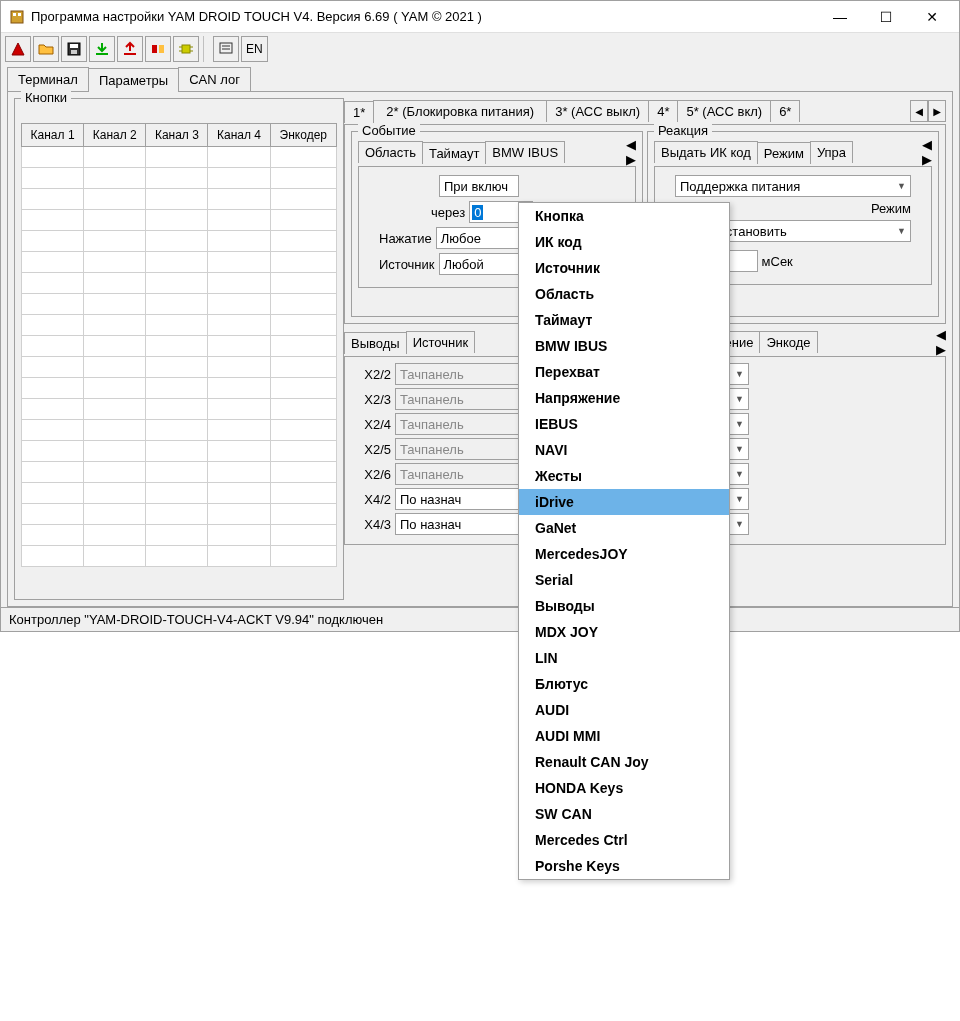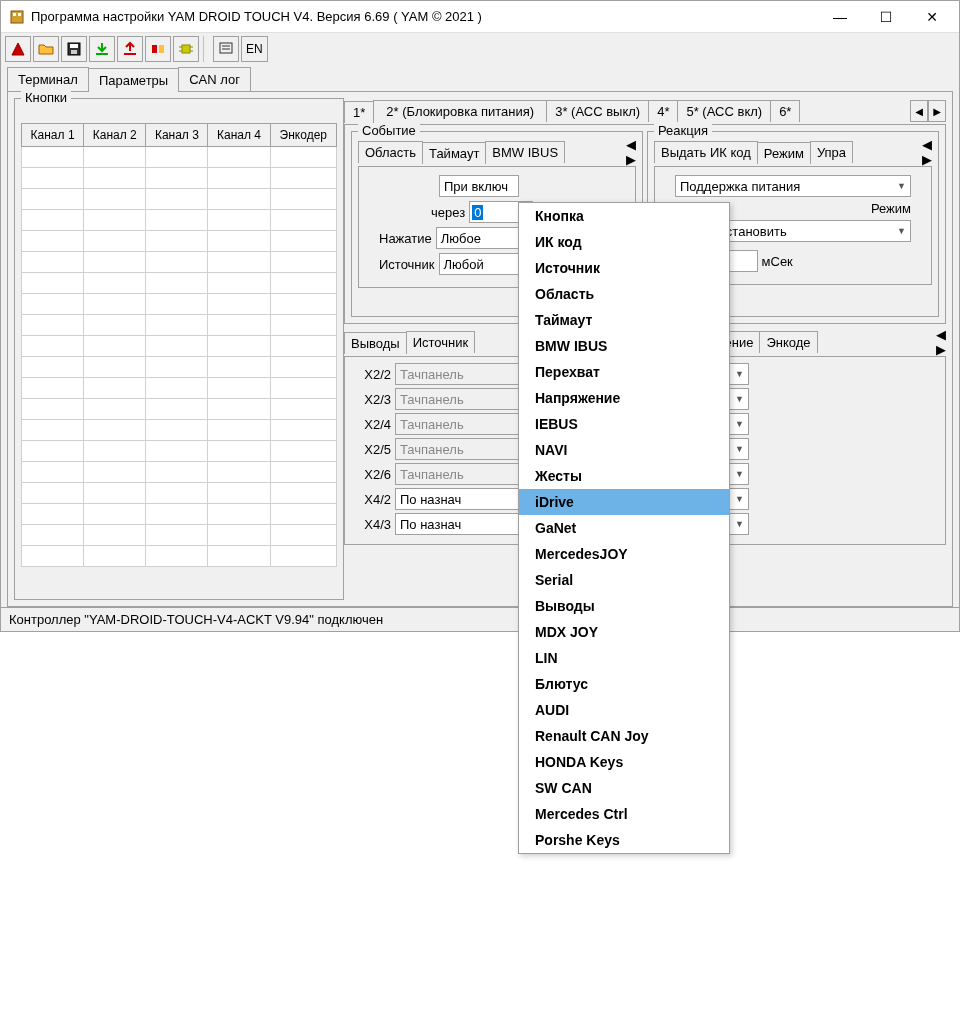--- a/index.html
+++ b/index.html
@@ -500,18 +500,19 @@
     <div class="item">Жесты</div>
     <div class="item highlight">iDrive</div>
     <div class="item">GaNet</div>
     <div class="item">MercedesJOY</div>
     <div class="item">Serial</div>
     <div class="item">Выводы</div>
     <div class="item">MDX JOY</div>
     <div class="item">LIN</div>
     <div class="item">Блютус</div>
     <div class="item">AUDI</div>
+    <div class="item">AUDI MMI</div>
     <div class="item">Renault CAN Joy</div>
     <div class="item">HONDA Keys</div>
     <div class="item">SW CAN</div>
     <div class="item">Mercedes Ctrl</div>
     <div class="item">Porshe Keys</div>
   </div>
 
 </body></html>

